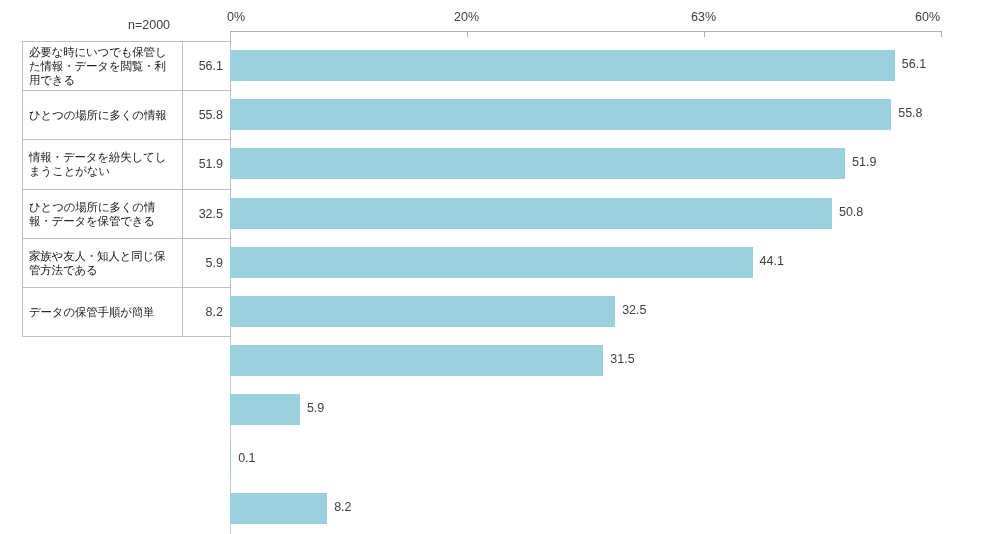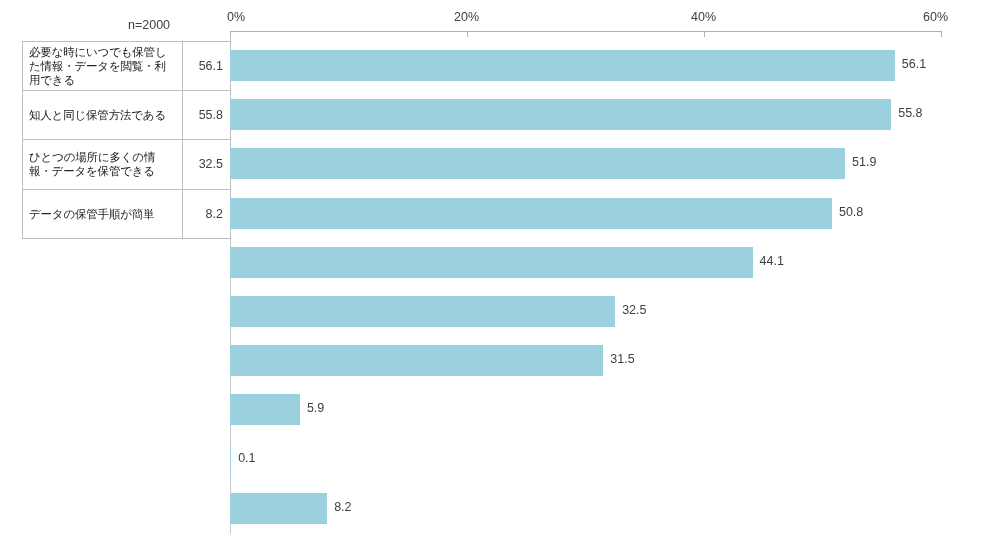--- a/index.html
+++ b/index.html
@@ -133,40 +133,48 @@
 
   <div class="axis-top"></div>
   <div class="plot-left-edge"></div>
 
   <div id="axis-ticks">
       <div class="axis-tick" style="left: 230px;"></div>
       <div class="axis-label" style="left: 227px;">0%</div>
       <div class="axis-tick" style="left: 467px;"></div>
       <div class="axis-label" style="left: 454px;">20%</div>
       <div class="axis-tick" style="left: 704px;"></div>
-      <div class="axis-label" style="left: 691px;">40%</div>
+      <div class="axis-label" style="left: 691px;">63%</div>
       <div class="axis-tick" style="left: 941px;"></div>
-      <div class="axis-label" style="left: 915px; margin-left: 8px;">60%</div>
+      <div class="axis-label" style="left: 915px;">60%</div>
     </div>
 
   <table class="cat-table">
     <tbody id="cat-body">
         <tr>
           <td class="cat-label">必要な時にいつでも保管した情報・データを閲覧・利用できる</td>
           <td class="cat-value">56.1</td>
         </tr>
         <tr>
-          <td class="cat-label">知人と同じ保管方法である</td>
+          <td class="cat-label">ひとつの場所に多くの情報</td>
           <td class="cat-value">55.8</td>
+        </tr>
+        <tr>
+          <td class="cat-label">情報・データを紛失してしまうことがない</td>
+          <td class="cat-value">51.9</td>
         </tr>
         <tr>
           <td class="cat-label">ひとつの場所に多くの情報・データを保管できる</td>
           <td class="cat-value">32.5</td>
         </tr>
         <tr>
+          <td class="cat-label">家族や友人・知人と同じ保管方法である</td>
+          <td class="cat-value">5.9</td>
+        </tr>
+        <tr>
           <td class="cat-label">データの保管手順が簡単</td>
           <td class="cat-value">8.2</td>
         </tr>
       </tbody>
   </table>
 
   <div class="plot" id="plot-body">
       <div class="bar-row">
         <div class="bar" style="width: 664.785px; background: rgb(155, 209, 223);"></div>
         <div class="bar-value" style="left: 671.785px;">56.1</div>

